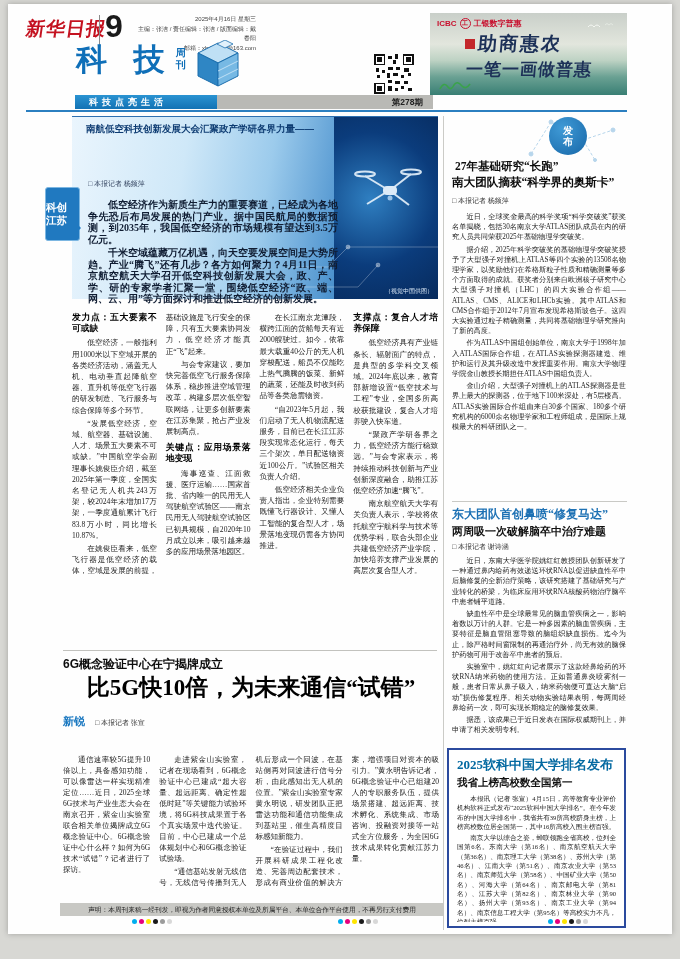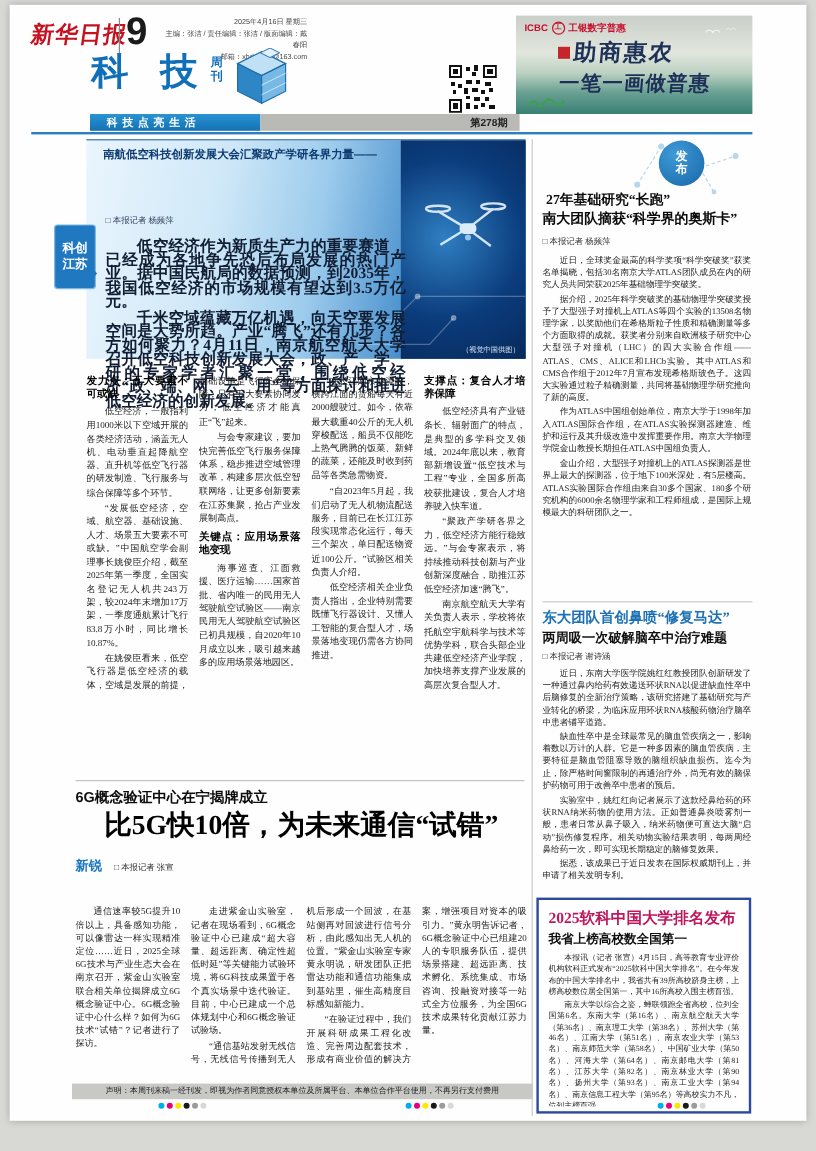--- a/index.html
+++ b/index.html
@@ -32,24 +32,24 @@
   .ad-s2{position:absolute;left:36px;top:45px;font-size:17px;font-weight:900;color:#1d3158;transform:skewX(-5deg);letter-spacing:1px;}
   .ad-sig{position:absolute;left:8px;bottom:2px;}
   .ad-birds{position:absolute;right:10px;top:8px;}
 
   
   .hero{left:72px;top:116px;width:366px;height:182px;background:linear-gradient(100deg,#eaf5fd 0%,#cfe8f8 30%,#9ccbec 52%,#4f94cf 72%,#11467f 100%);border-top:1px solid #2d6fb0;overflow:visible;}
   .hero-photo{position:absolute;right:0;top:0;width:104px;height:182px;background:radial-gradient(circle at 35% 45%,#2f7fc1 0%,#0b3c7c 55%,#072a5c 100%);}
   .hero-kicker{position:absolute;left:14px;top:6px;font-size:9.5px;font-weight:700;color:#0d3b72;font-family:"Liberation Sans","DejaVu Sans",sans-serif;}
   .hero-headline{position:absolute;left:13px;top:22px;width:352px;font-size:21px;font-weight:900;color:#12294f;letter-spacing:-0.5px;text-shadow:0 0 3px rgba(255,255,255,.55);}
   .hero-byline{position:absolute;left:16px;top:62px;font-size:7px;color:#33435f;}
-  .hero-intro{position:absolute;left:16px;top:82px;width:250px;font-size:13px;line-height:11.5px;font-weight:700;color:#101d33;text-align:justify;}
+  .hero-intro{position:absolute;left:16px;top:82px;width:250px;font-size:10px;line-height:11.5px;font-weight:700;color:#101d33;text-align:justify;}
   .hero-intro p{margin:0 0 2px;text-indent:2em;}
   .hero-caption{position:absolute;right:5px;bottom:3px;font-size:6px;color:#d8e6f4;}
-  .badge-kc{position:absolute;left:-27px;top:70px;width:33px;height:52px;background:#2079c0;border:1.5px solid #7db7e2;border-radius:3px;color:#fff;font-size:10.5px;line-height:1.25;font-weight:700;display:flex;flex-direction:column;align-items:center;justify-content:center;font-family:"Liberation Sans","DejaVu Sans",sans-serif;}
+  .badge-kc{position:absolute;left:-27px;top:70px;width:33px;height:52px;background:#2079c0;border:1.5px solid #7db7e2;border-radius:3px;color:#fff;font-size:10.5px;line-height:1.25;font-weight:700;display:flex;flex-direction:column;align-items:flex-start;justify-content:center;font-family:"Liberation Sans","DejaVu Sans",sans-serif;}
   .badge-kc:after{content:"";position:absolute;right:-6px;bottom:8px;border:4px solid transparent;border-left-color:#2079c0;}
   .hero-circuit{position:absolute;right:0;top:0;pointer-events:none;}
 
   
   .lead-body{left:72px;top:312px;width:366px;height:333px;columns:4;column-gap:9px;font-size:7.6px;line-height:11.2px;color:#1b1b1b;text-align:justify;overflow:hidden;}
   .lead-body h4{font-size:8.8px;font-weight:800;margin:5px 0 3px;color:#000;font-family:"Liberation Sans","DejaVu Sans",sans-serif;break-after:avoid;}
   .lead-body h4:first-child{margin-top:0;}
   .lead-body p{margin:0 0 2px;text-indent:2em;}
 
   
@@ -72,21 +72,21 @@
   .a1-byline{left:452px;top:196px;}
   .artbody{text-align:justify;color:#1c1c1c;overflow:hidden;}
   .artbody p{margin:0 0 2px;text-indent:2em;}
   .a1-body{left:452px;top:212px;width:174px;height:286px;font-size:7.2px;line-height:10.2px;}
   .rule-r1{left:452px;top:501px;width:175px;height:1px;background:#c9c9c5;}
   .a2-headline{left:452px;top:506px;width:176px;font-size:12px;font-weight:900;color:#1d71b4;}
   .a2-sub{left:452px;top:524px;font-size:11px;font-weight:800;color:#111;}
   .a2-byline{left:452px;top:542px;}
   .a2-body{left:452px;top:556px;width:174px;height:188px;font-size:7.2px;line-height:10.2px;}
   .a3-box{left:447px;top:748px;width:179px;height:180px;border:2px solid #2b4a9e;box-sizing:border-box;padding:6px 8px;background:#fff;}
-  .a3-headline{font-size:13px;font-weight:900;color:#be185d;margin:0 0 2px;}
+  .a3-headline{font-size:13px;font-weight:900;color:#0369a1;margin:0 0 2px;}
   .a3-sub{font-size:10.5px;font-weight:800;color:#111;margin:0 0 4px;}
   .a3-body{font-size:6.6px;line-height:9.3px;height:128px;}
 
   
   .statement{left:60px;top:903px;width:384px;height:13px;background:#c8c8c4;font-size:6.7px;line-height:13px;text-align:center;color:#222;font-family:"Liberation Sans","DejaVu Sans",sans-serif;}
   .regmarks{top:919px;display:flex;gap:2px;}
   .rm1{left:132px;} .rm2{left:338px;} .rm3{left:548px;}
   .dot{width:5px;height:5px;border-radius:50%;}
   .c0{background:#00aeef;} .c1{background:#e6007e;} .c2{background:#ffe600;} .c3{background:#1a1a1a;} .c4{background:#9b9b9b;} .c5{background:#d8d8d8;}
 </style>

